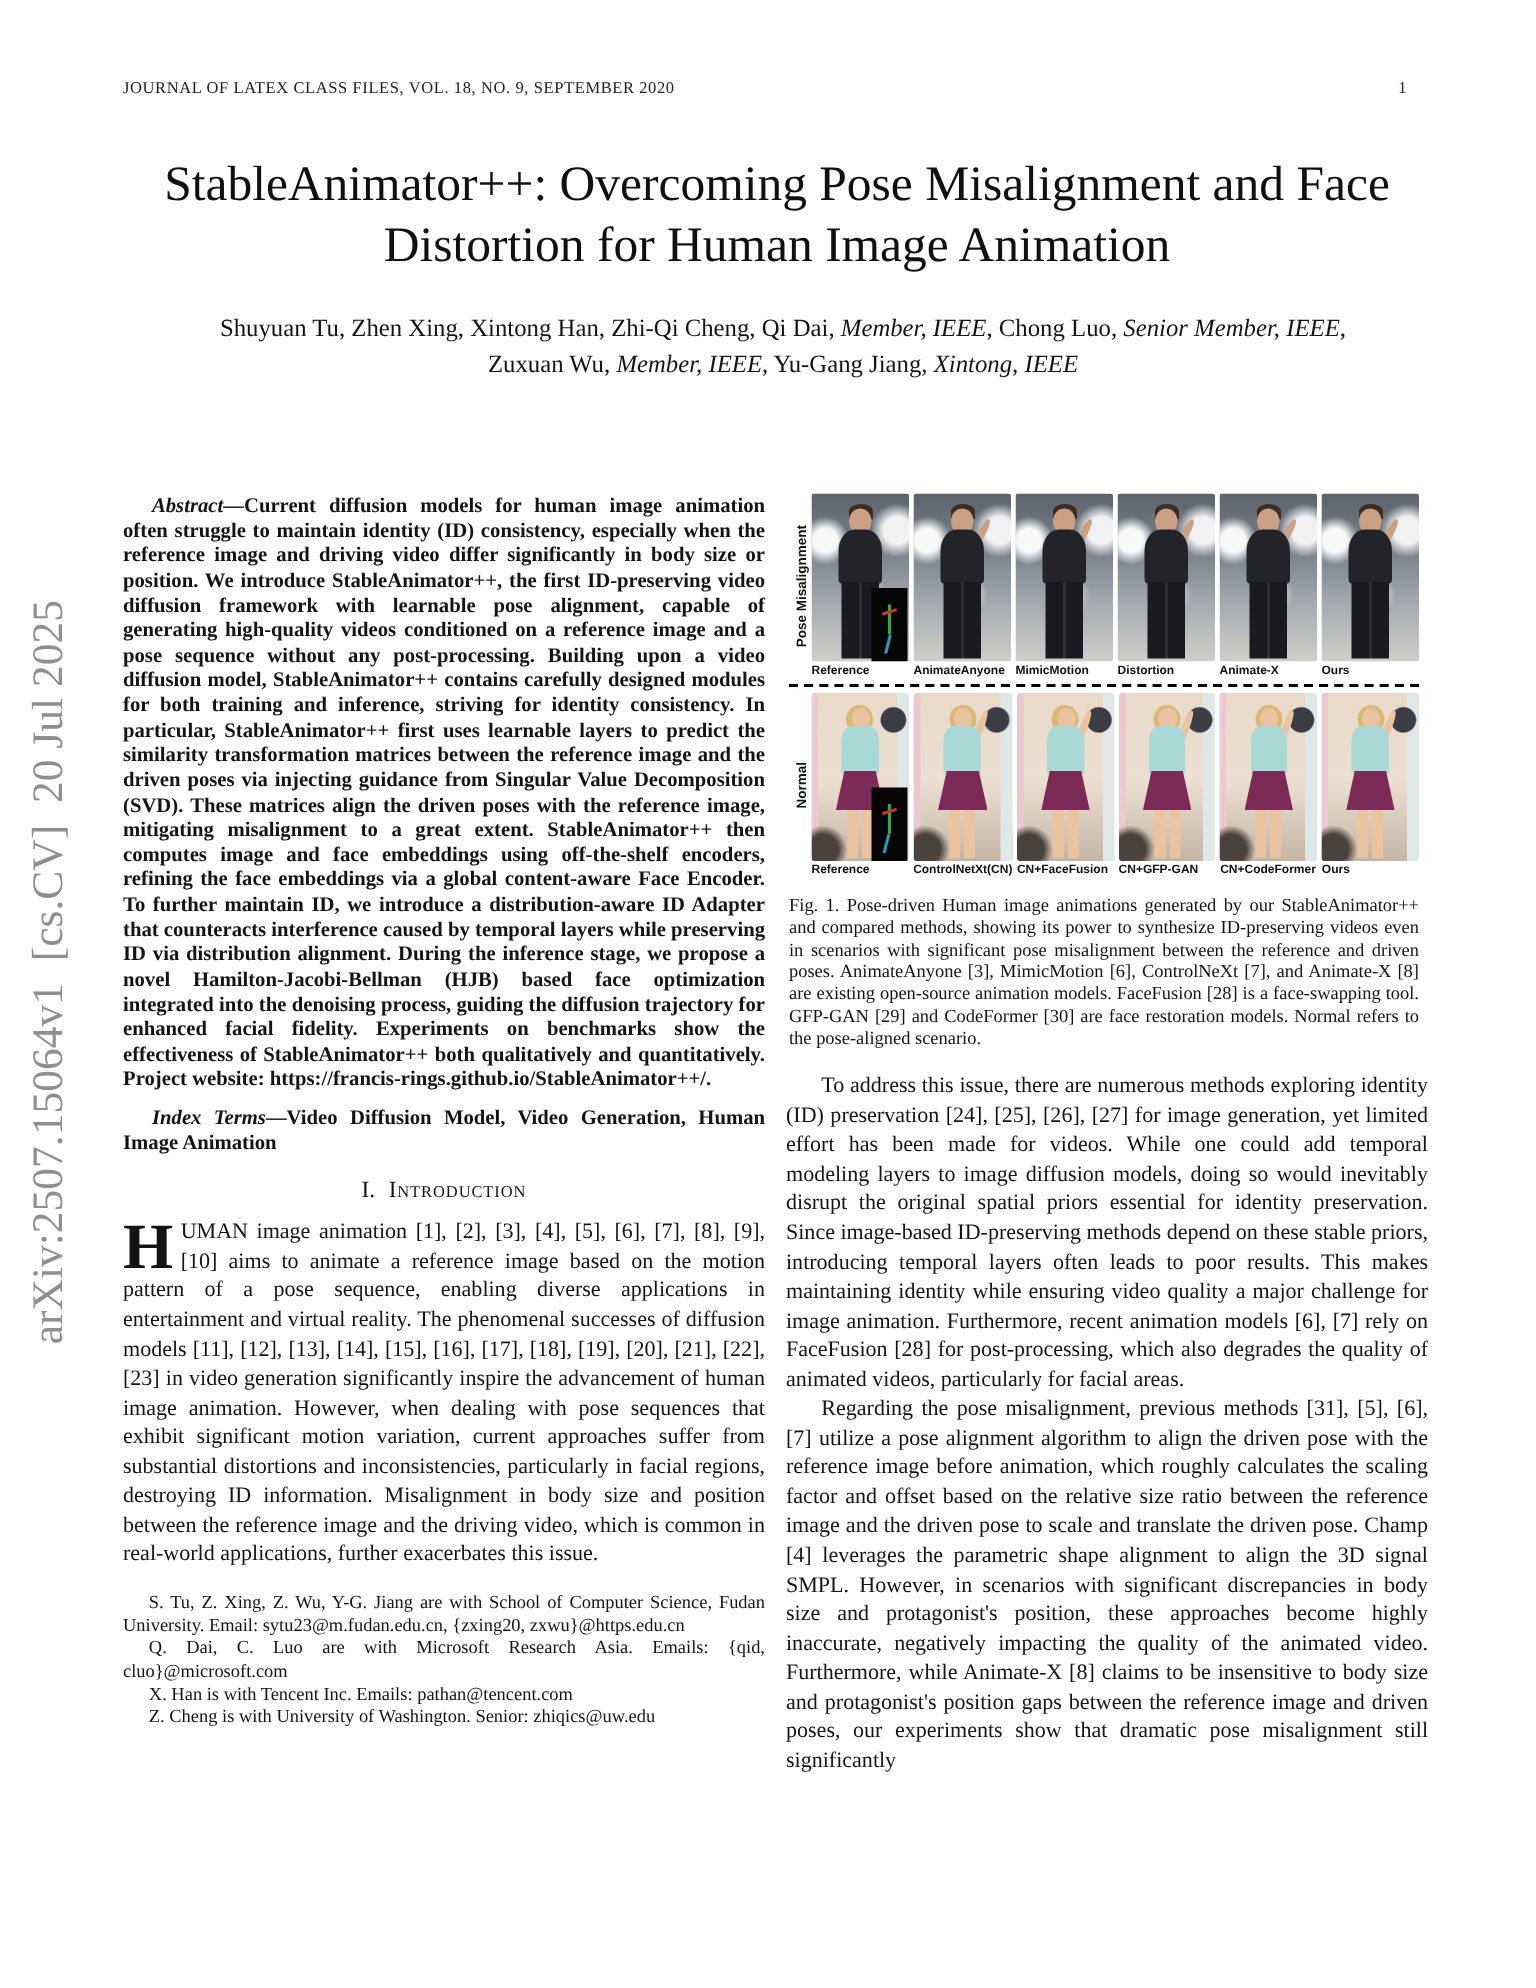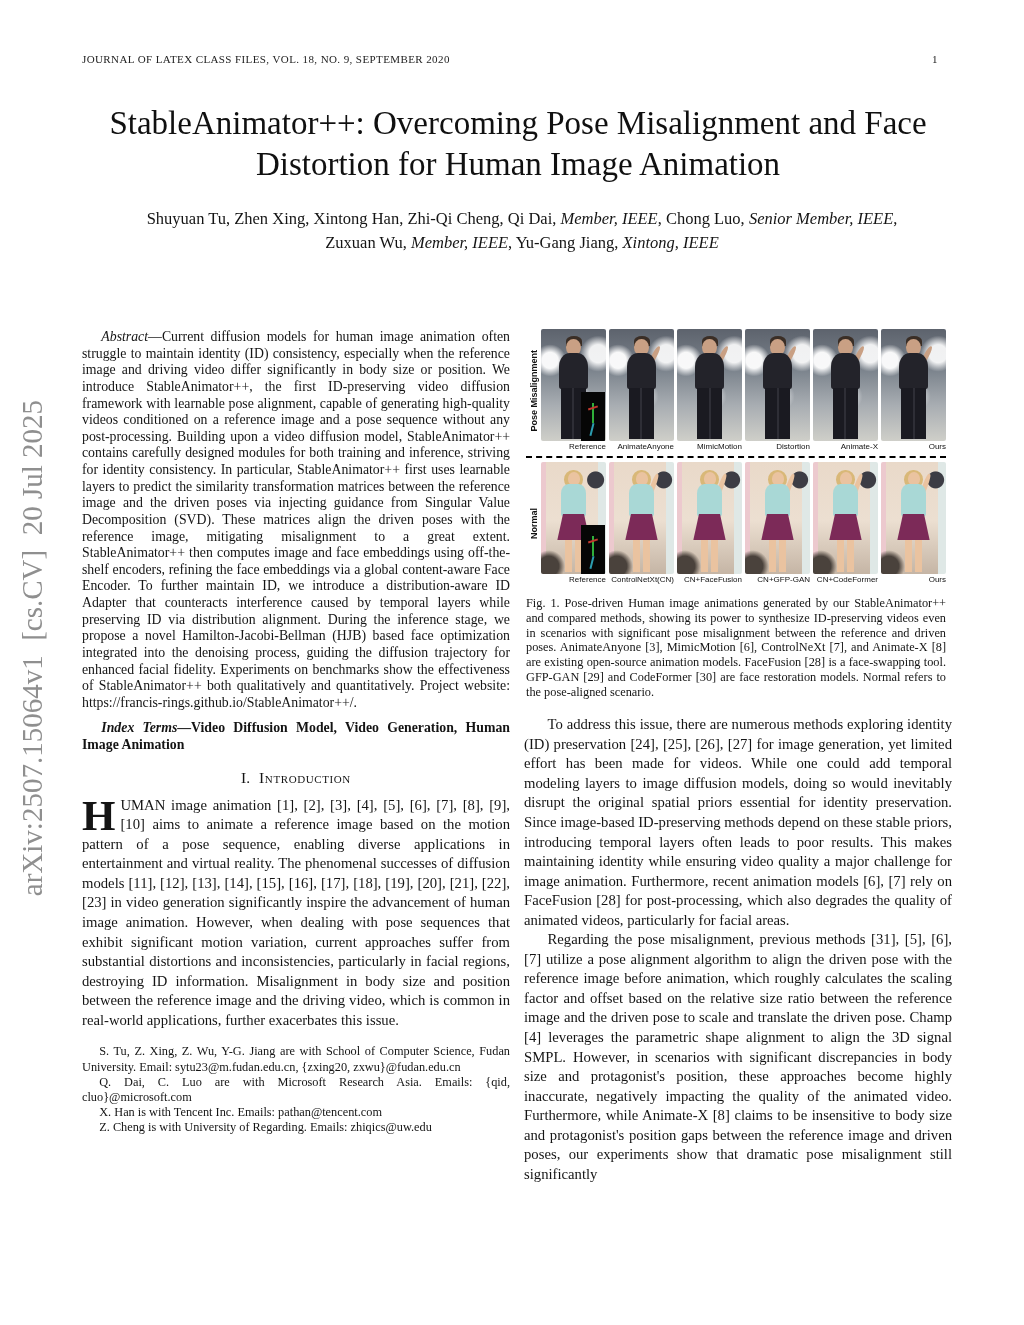--- a/index.html
+++ b/index.html
@@ -20,21 +20,21 @@
   .title{position:absolute;left:68px;top:88px;width:900px;text-align:center;
          font-size:33px;line-height:1.23;color:#101010;}
   .authors{position:absolute;left:94px;top:192px;width:856px;text-align:center;
            font-size:16.5px;line-height:1.45;}
 
   
   .col{position:absolute;top:314px;width:428px;text-align:justify;}
   .col-left{left:82px;}
   .col-right{left:524px;}
 
-  .abstract{font-weight:normal;font-size:13.8px;line-height:1.205;}
+  .abstract{font-weight:bold;font-size:13.8px;line-height:1.205;}
   .abstract .lead,.indexterms .lead{font-style:italic;}
   .abstract p,.indexterms p{margin:0;text-indent:1.4em;}
   .indexterms{font-weight:bold;font-size:13.8px;line-height:1.21;margin-top:9px;}
 
   .sec-head{margin-top:15px;text-align:center;font-size:15.5px;}
   .sec-head .scnum{margin-right:9px;}
   .sec-head .sctxt{font-variant:small-caps;letter-spacing:.6px;}
 
   .body-par{font-size:14.7px;line-height:1.33;margin:0;}
   .body-par.indent{text-indent:1.6em;}
@@ -46,21 +46,21 @@
 
   
   .fig{width:420px;margin-left:2px;}
   .fig-row{display:flex;align-items:stretch;}
   .side-label{width:15px;display:flex;align-items:center;justify-content:center;}
   .side-label span{writing-mode:vertical-rl;transform:rotate(180deg);
         font-family:"Liberation Sans",sans-serif;font-weight:bold;font-size:9px;color:#111;white-space:nowrap;}
   .cells{flex:1;display:flex;gap:3px;}
   .fig-cell{flex:1;display:flex;flex-direction:column;}
   .photo{position:relative;height:112px;border-radius:2px;overflow:hidden;}
-  .cell-label{text-align:right;font-family:"Liberation Sans",sans-serif;font-weight:normal;
+  .cell-label{text-align:left;font-family:"Liberation Sans",sans-serif;font-weight:bold;
               font-size:8px;line-height:12px;color:#111;white-space:nowrap;}
   .dashline{border-top:2.5px dashed #000;margin:3px 0 4px 0;}
 
   
   .ind .photo{background:
       radial-gradient(circle at 14% 28%,rgba(255,255,255,.95) 0 8px,rgba(255,255,255,0) 16px),
       radial-gradient(circle at 88% 22%,rgba(255,255,255,.9) 0 9px,rgba(255,255,255,0) 18px),
       radial-gradient(circle at 55% 60%,rgba(255,255,255,.45) 0 6px,rgba(255,255,255,0) 14px),
       linear-gradient(180deg,#5d636d 0%,#7d858e 38%,#a8adb2 68%,#cfcfc9 100%);}
   .photo i,.photo b{position:absolute;display:block;}
@@ -132,24 +132,24 @@
 
     <div class="sec-head">
       <span class="scnum">I.</span><span class="sctxt">Introduction</span>
     </div>
 
     <p class="body-par intro">
       <span class="dropcap">H</span><span>UMAN image animation [1], [2], [3], [4], [5], [6], [7], [8], [9], [10] aims to animate a reference image based on the motion pattern of a pose sequence, enabling diverse applications in entertainment and virtual reality. The phenomenal successes of diffusion models [11], [12], [13], [14], [15], [16], [17], [18], [19], [20], [21], [22], [23] in video generation significantly inspire the advancement of human image animation. However, when dealing with pose sequences that exhibit significant motion variation, current approaches suffer from substantial distortions and inconsistencies, particularly in facial regions, destroying ID information. Misalignment in body size and position between the reference image and the driving video, which is common in real-world applications, further exacerbates this issue.</span>
     </p>
 
     <div class="footnotes">
-      <p>S. Tu, Z. Xing, Z. Wu, Y-G. Jiang are with School of Computer Science, Fudan University. Email: sytu23@m.fudan.edu.cn, {zxing20, zxwu}@fudan.edu.cn</p>
+      <p>S. Tu, Z. Xing, Z. Wu, Y-G. Jiang are with School of Computer Science, Fudan University. Email: sytu23@m.fudan.edu.cn, {zxing20, zxwu}@https.edu.cn</p>
       <p>Q. Dai, C. Luo are with Microsoft Research Asia. Emails: {qid, cluo}@microsoft.com</p>
       <p>X. Han is with Tencent Inc. Emails: pathan@tencent.com</p>
-      <p>Z. Cheng is with University of Regarding. Emails: zhiqics@uw.edu</p>
+      <p>Z. Cheng is with University of Washington. Senior: zhiqics@uw.edu</p>
     </div>
   </div>
 
   <div class="col col-right">
 
     <div class="fig">
 
       <div class="fig-row">
         <div class="side-label">
             <span>Pose Misalignment</span>

